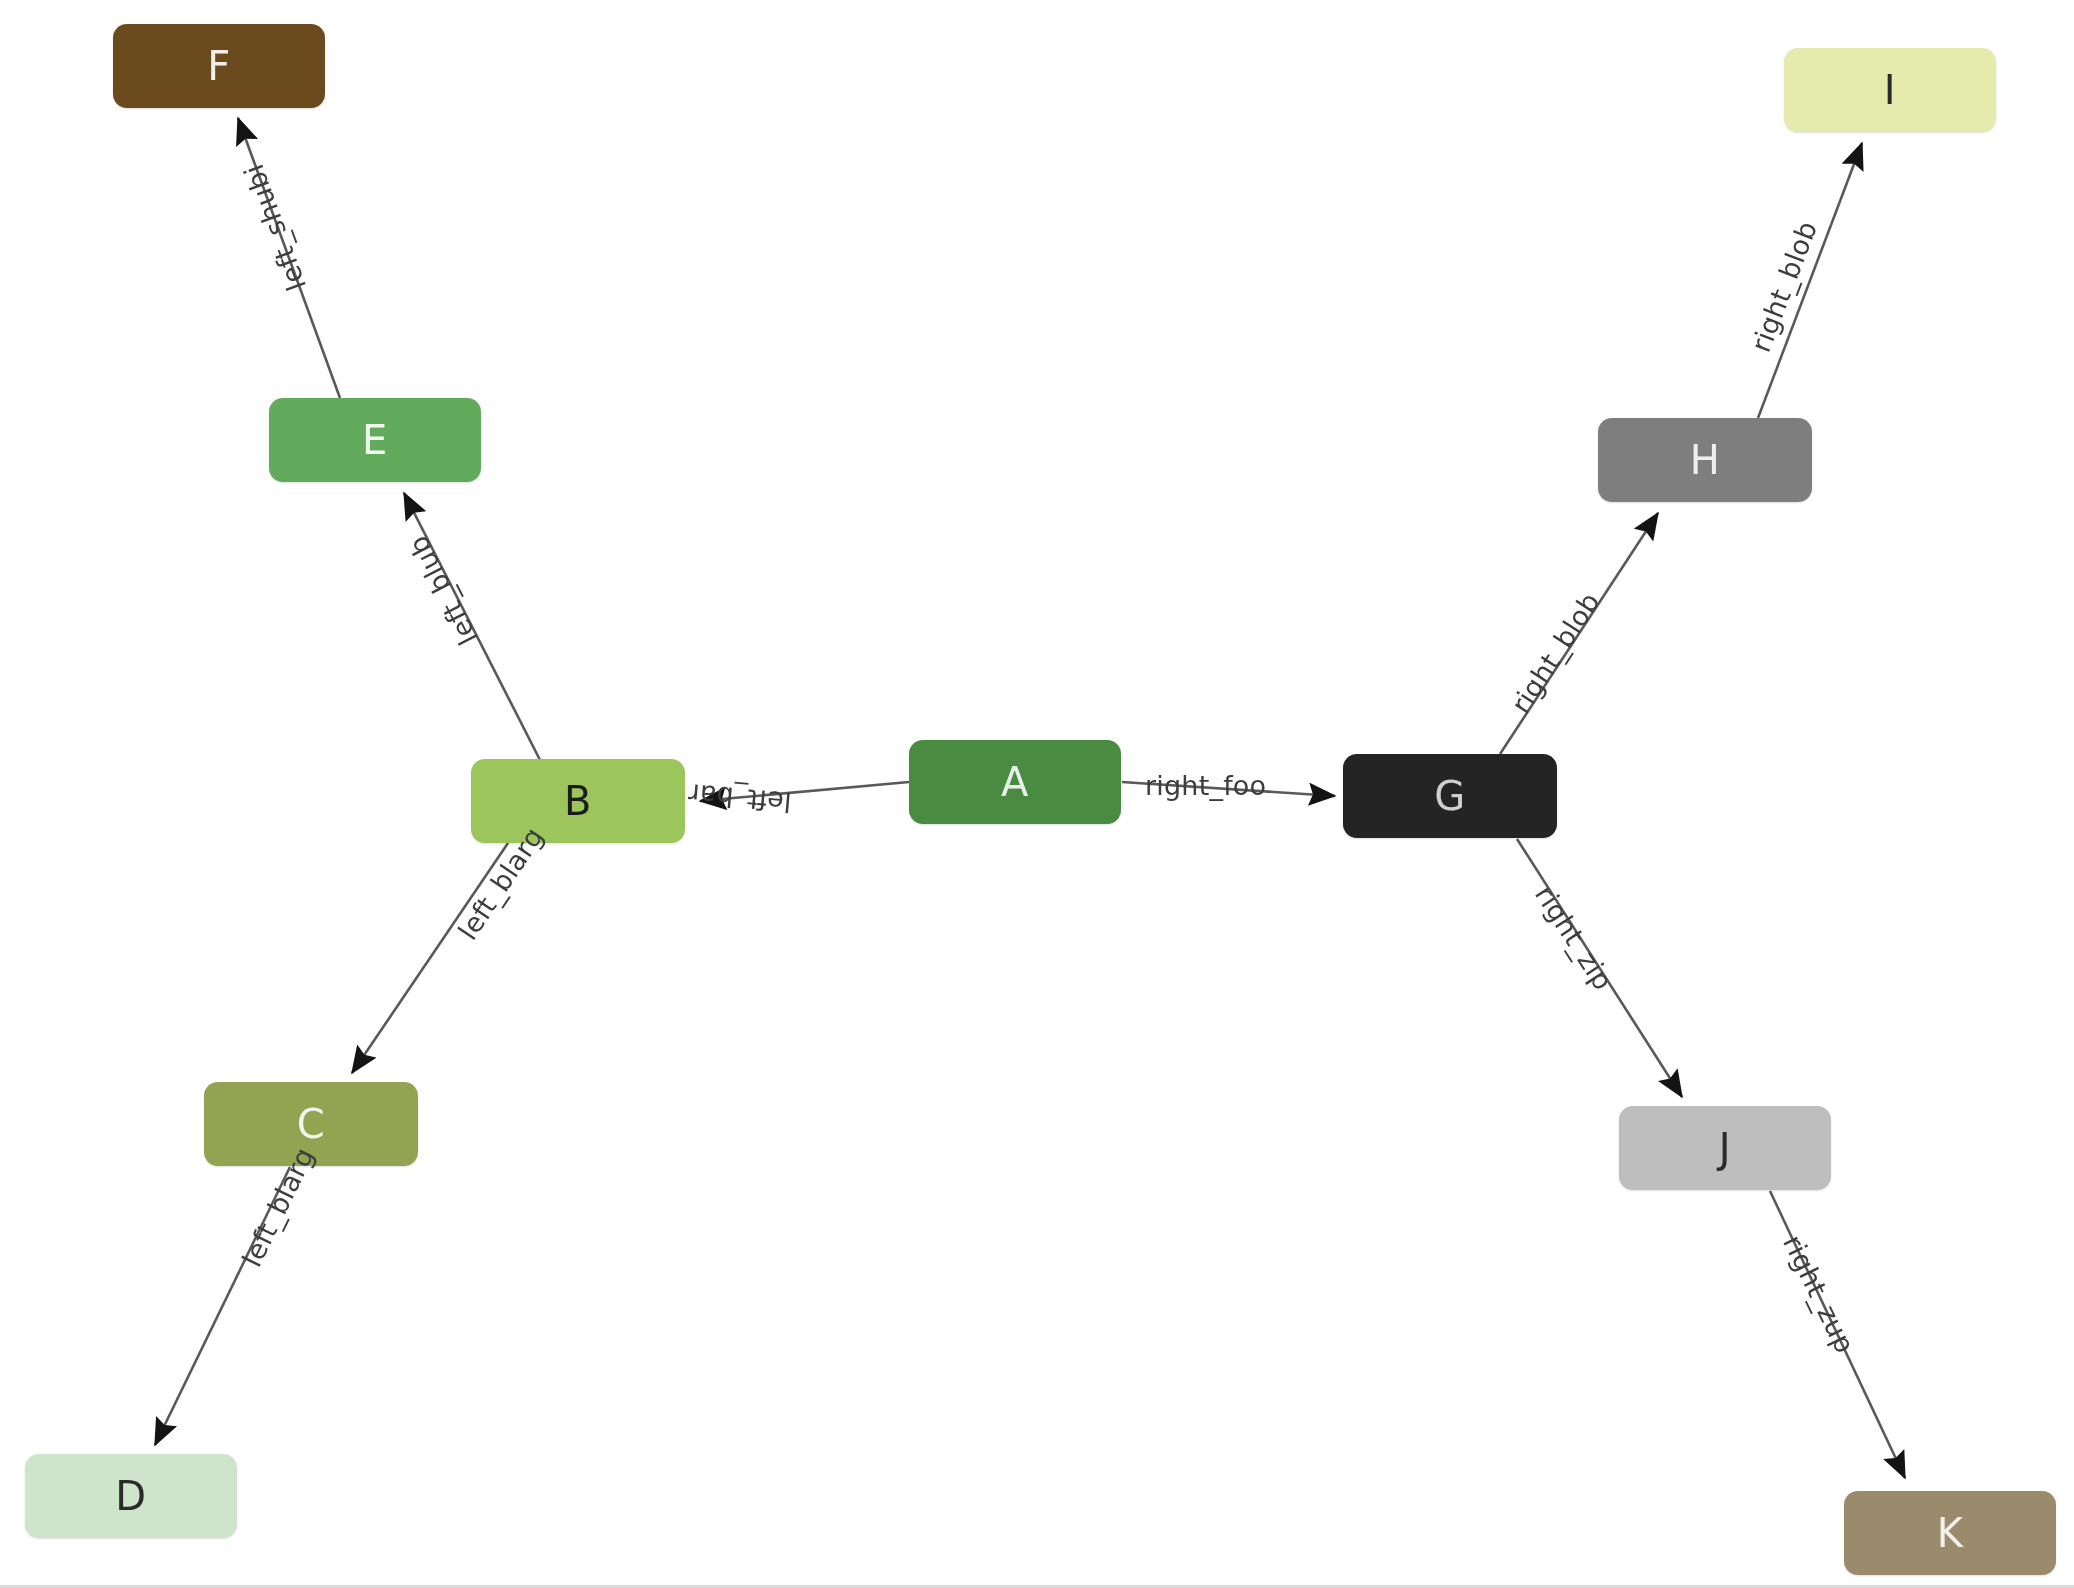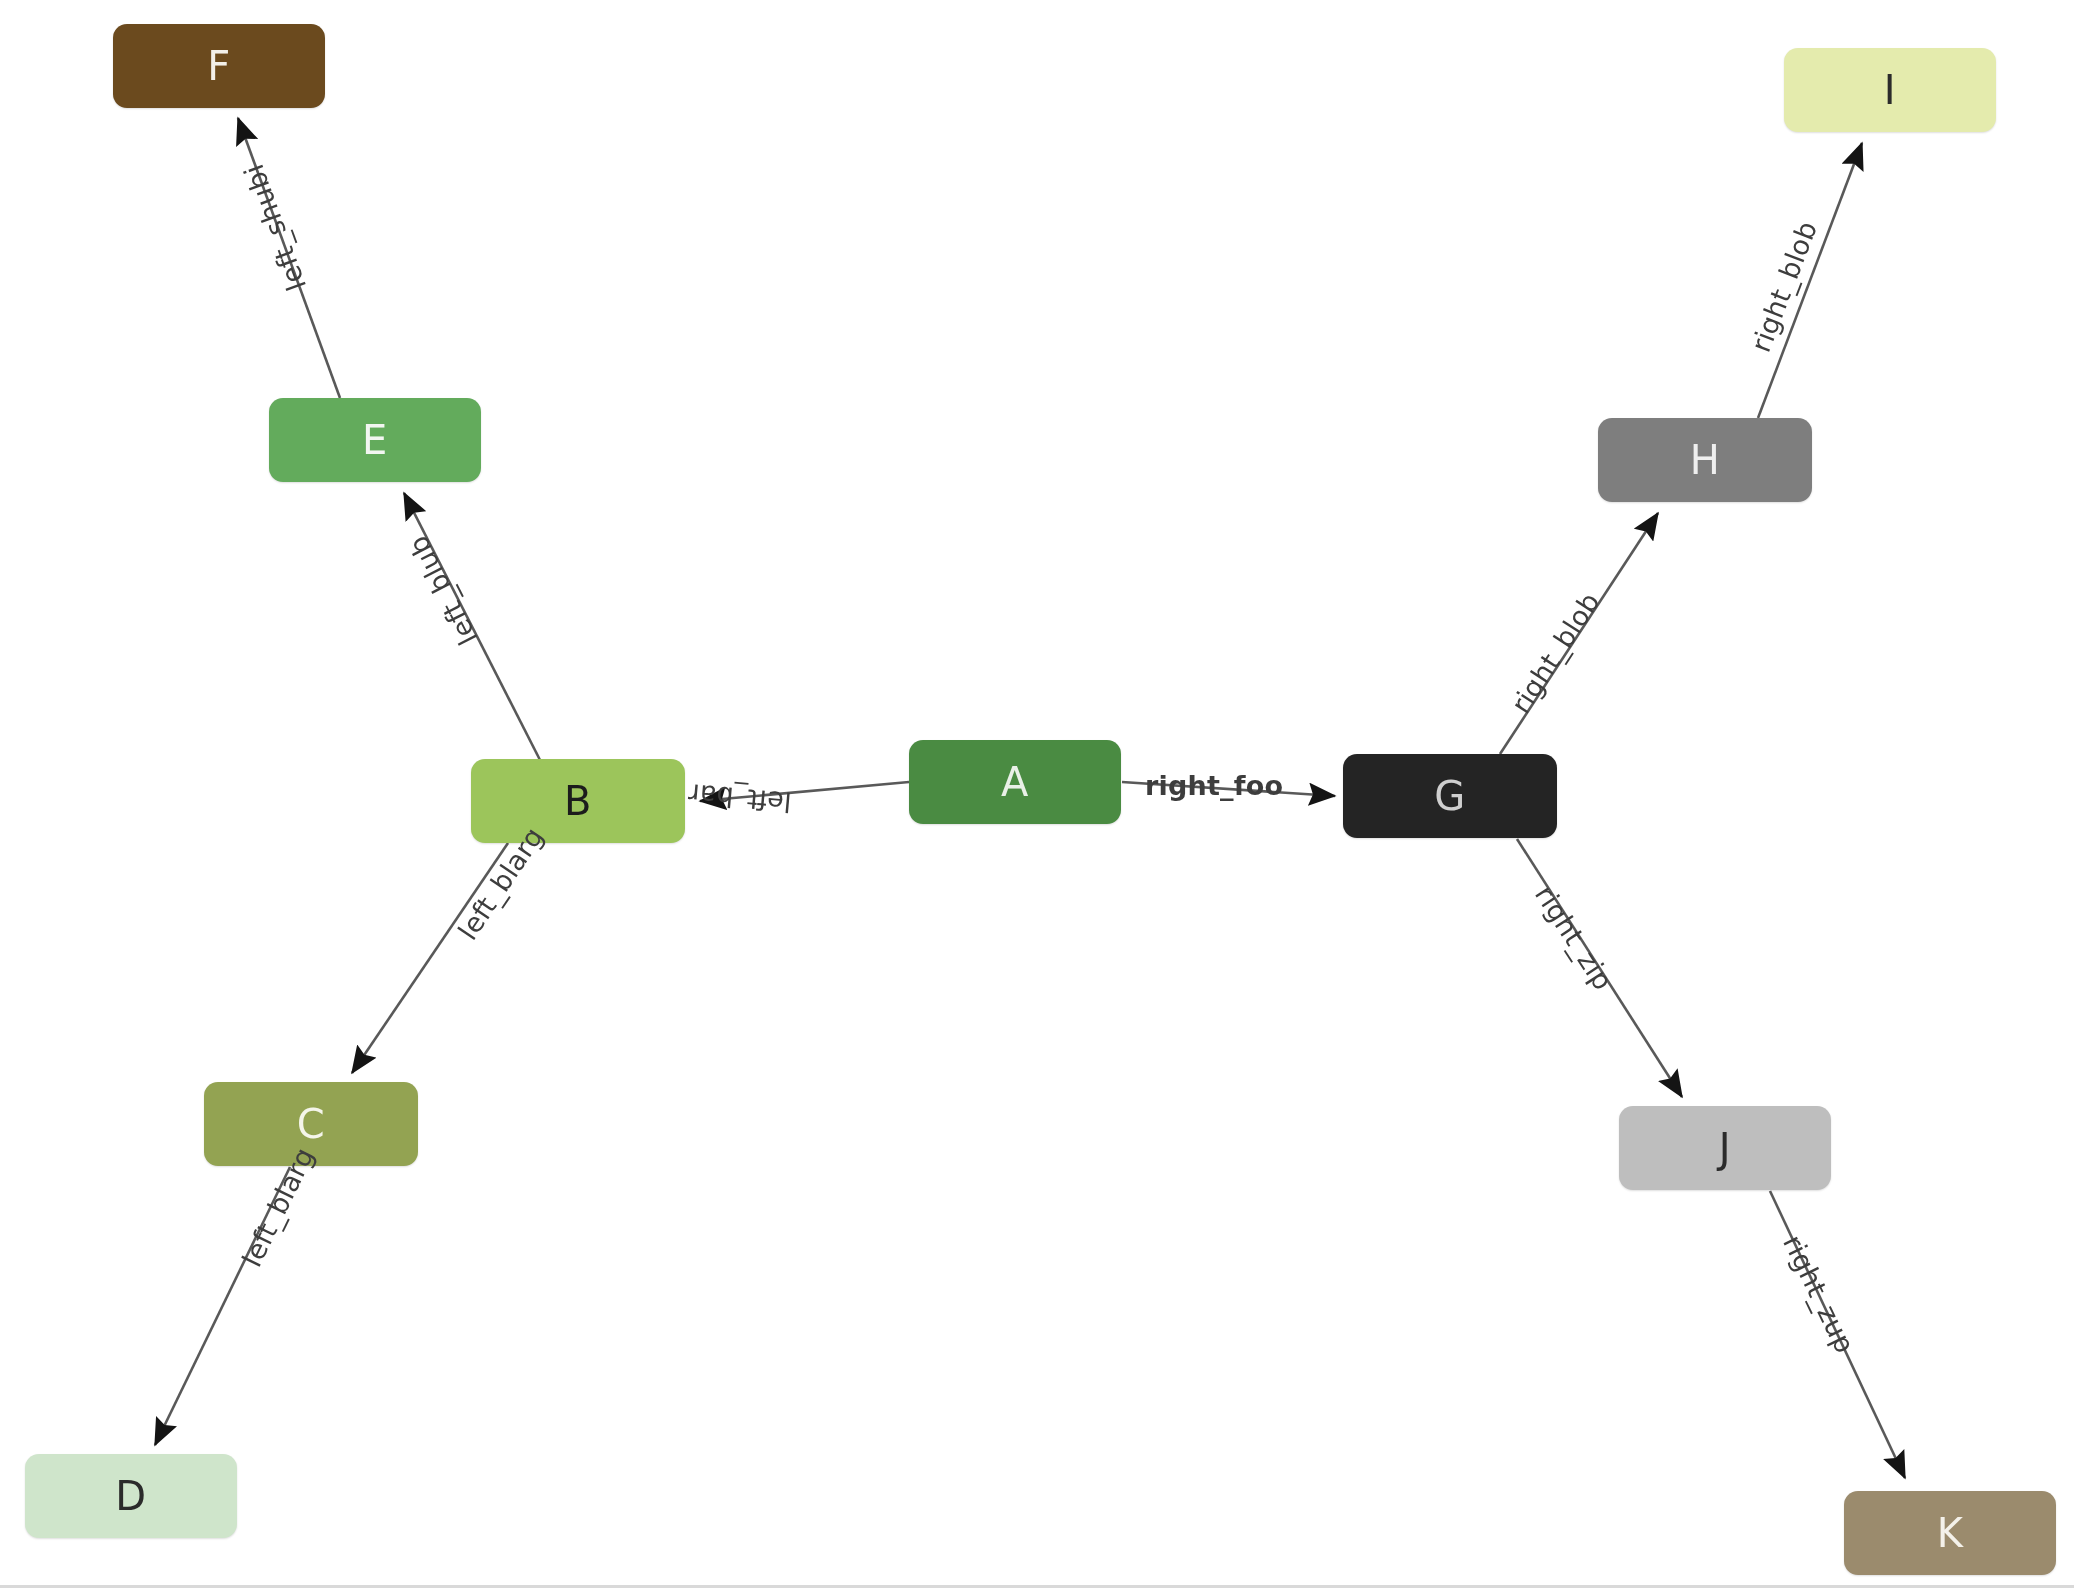--- a/index.html
+++ b/index.html
@@ -115,21 +115,21 @@
       <div class="node" style="left: 1844px; top: 1491px; width: 212px; height: 84px; background: rgb(155, 139, 109); color: rgb(244, 241, 234);">
         <span>K</span>
       </div>
     </div>
   <div id="label-layer">
       <div class="edge-label" style="left: 790px; top: 818px; transform: rotate(185deg); color: rgb(61, 61, 61);">left_bar</div>
       <div class="edge-label" style="left: 456px; top: 650px; transform: rotate(243deg); color: rgb(61, 61, 61);">left_blub</div>
       <div class="edge-label" style="left: 283px; top: 295px; transform: rotate(250deg); color: rgb(61, 61, 61);">left_shubi</div>
       <div class="edge-label" style="left: 452px; top: 928px; transform: rotate(304deg); color: rgb(61, 61, 61);">left_blarg</div>
       <div class="edge-label" style="left: 236px; top: 1258px; transform: rotate(296deg); color: rgb(61, 61, 61);">left_blarg</div>
-      <div class="edge-label" style="left: 1145px; top: 770px; transform: rotate(0deg); color: rgb(61, 61, 61); font-weight: bold;">right_foo</div>
+      <div class="edge-label" style="left: 1145px; top: 770px; transform: rotate(0deg); color: rgb(61, 61, 61);">right_foo</div>
       <div class="edge-label" style="left: 1505px; top: 702px; transform: rotate(-57deg); color: rgb(61, 61, 61);">right_blob</div>
       <div class="edge-label" style="left: 1745px; top: 345px; transform: rotate(-69deg); color: rgb(61, 61, 61);">right_blob</div>
       <div class="edge-label" style="left: 1555px; top: 880px; transform: rotate(57deg); color: rgb(61, 61, 61);">right_zip</div>
       <div class="edge-label" style="left: 1805px; top: 1230px; transform: rotate(64deg); color: rgb(61, 61, 61);">right_zup</div>
     </div>
 
   <div class="bottom-rule"></div>
 </div>
 
 </body></html>

